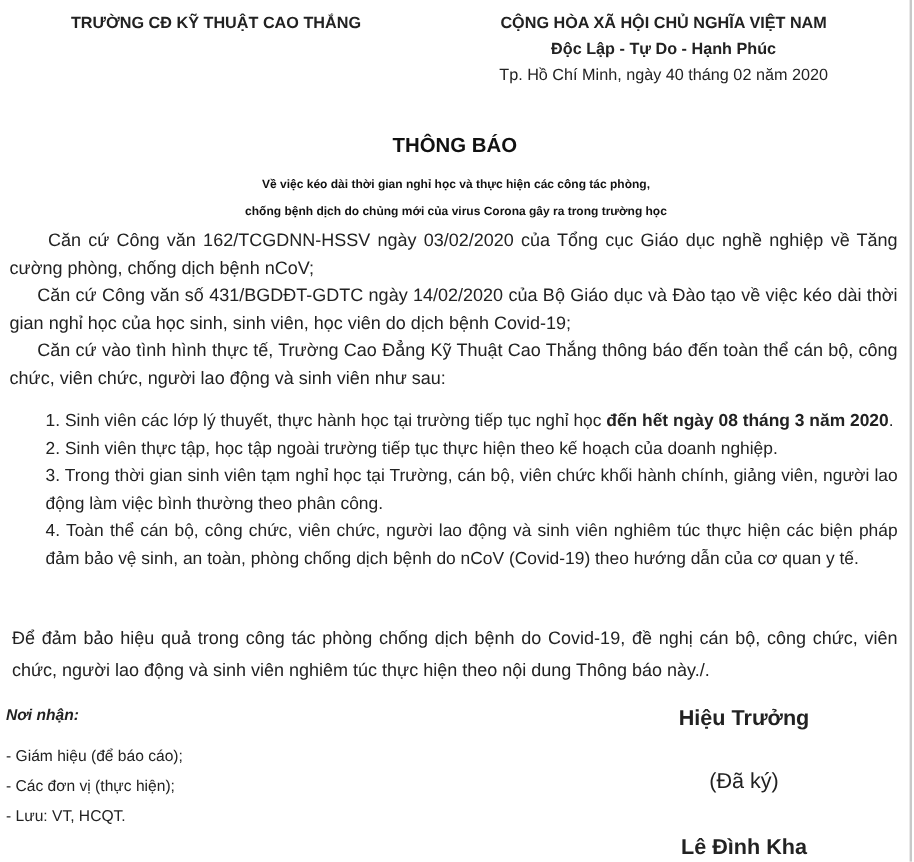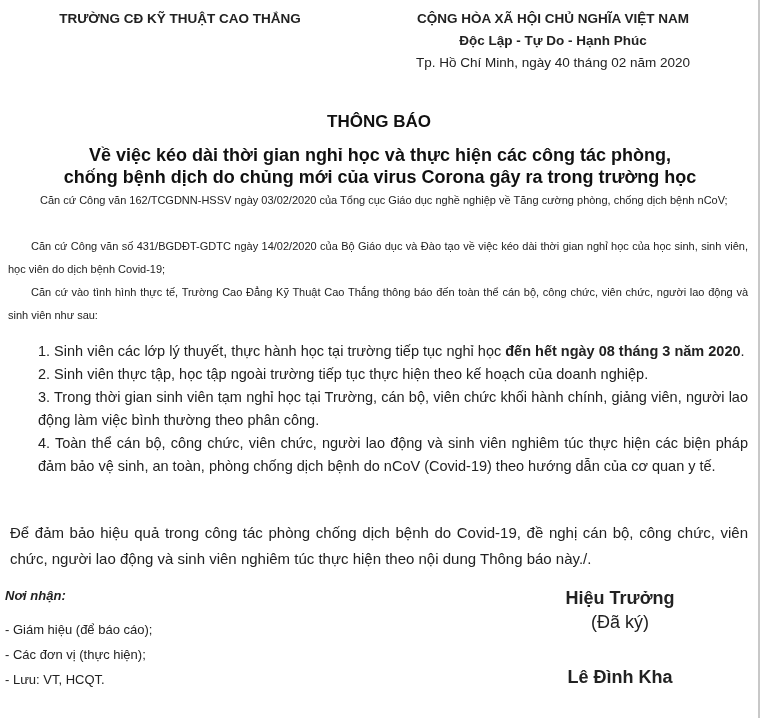--- a/index.html
+++ b/index.html
@@ -52,30 +52,30 @@
       font-size: 17px;
       font-weight: bold;
       color: #111;
     }
     .subtitle {
       position: absolute;
       left: 60px;
       top: 144px;
       width: 640px;
       text-align: center;
-      font-size: 18px;
+      font-size: 10px;
       font-weight: bold;
       line-height: 22px;
       color: #111;
     }
     .body-para {
       position: absolute;
       left: 8px;
       width: 740px;
-      font-size: 11px;
+      font-size: 15px;
       line-height: 23px;
       text-align: justify;
     }
     .indent { text-indent: 32px; }
     .indent2 { text-indent: 23px; }
     .list {
       position: absolute;
       left: 38px;
       top: 340px;
       width: 710px;
@@ -110,21 +110,21 @@
     }
     .signer {
       position: absolute;
       left: 540px;
       top: 588px;
       width: 160px;
       text-align: center;
       font-size: 18px;
     }
     .signer .role { font-weight: bold; }
-    .signer .signed { margin-top: 3px; }
+    .signer .signed { margin-top: 32px; }
     .signer .name { font-weight: bold; margin-top: 34px; }
     p { margin: 0; }
   </style>
 </head>
 <body>
 
 <div class="right-border"></div>
 
 <div class="hdr-left">
   <div class="bold">TRƯỜNG CĐ KỸ THUẬT CAO THẮNG</div>

